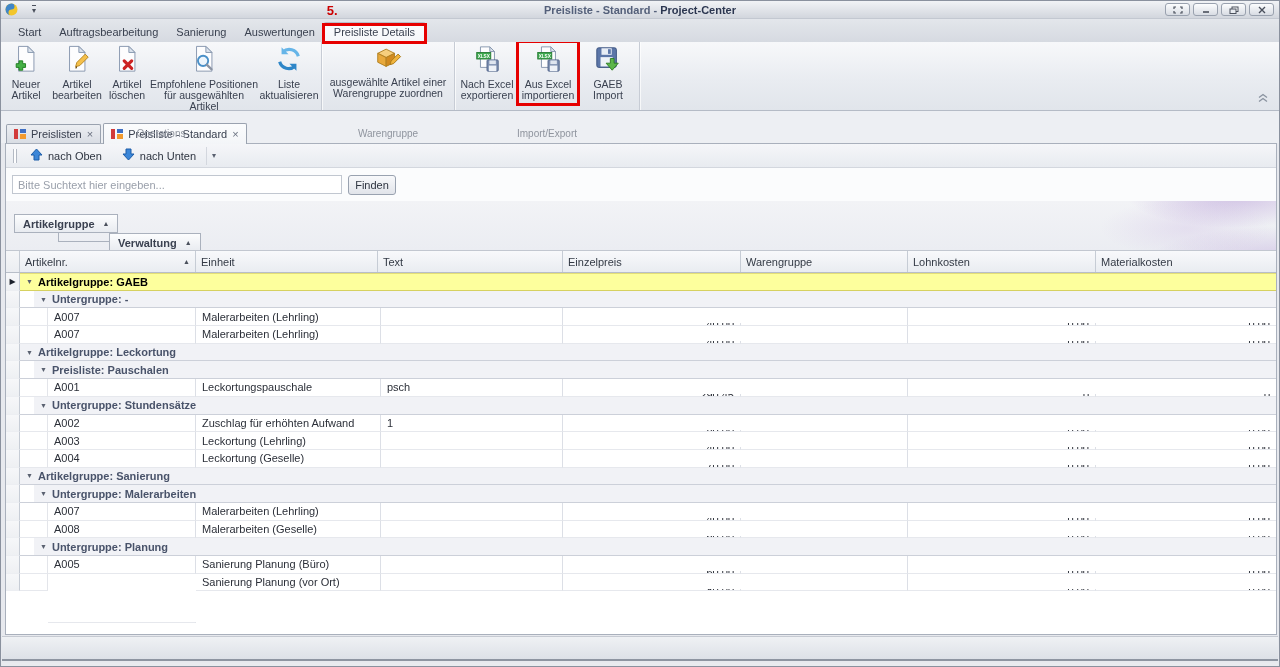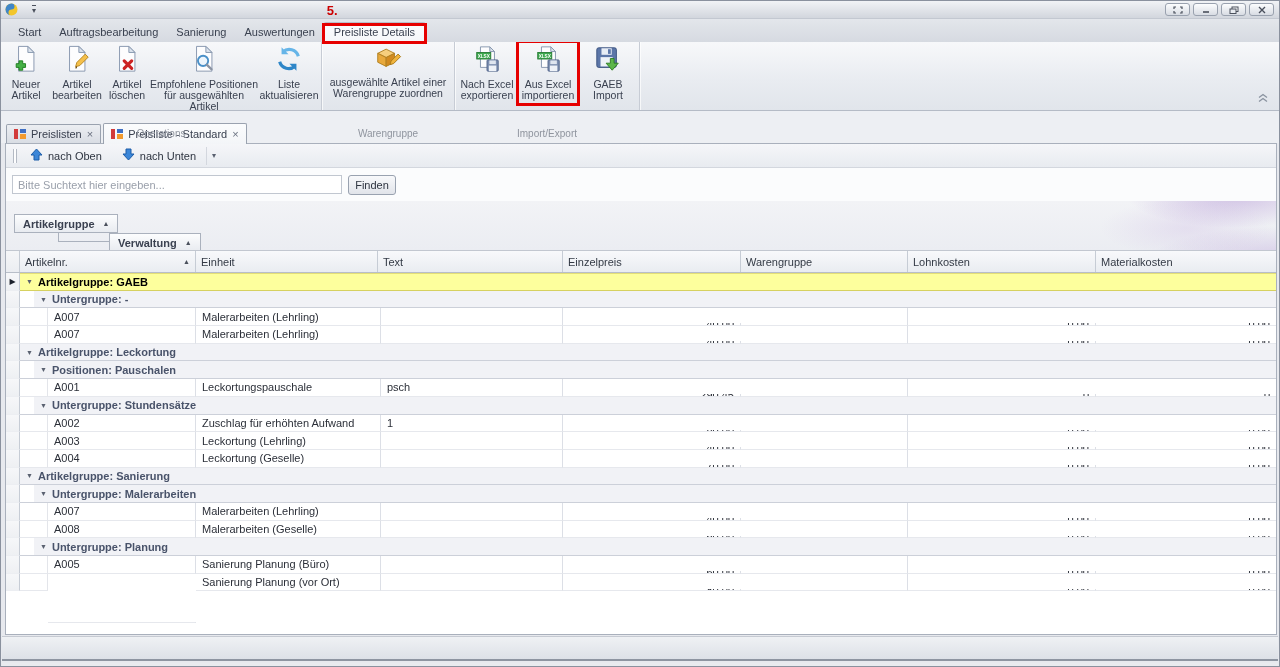--- a/index.html
+++ b/index.html
@@ -101,20 +101,21 @@
 <div class="window">
 
   <div class="titlebar">
     <span class="app-icon">
       <svg width="13" height="13" viewBox="0 0 13 13">
           <circle cx="6.5" cy="6.5" r="6" fill="#f2c62c"></circle>
           <path d="M6.5 .5a6 6 0 0 0 0 12 a3 3 0 0 1 0-6 a3 3 0 0 0 0-6z" fill="#3f86c8"></path>
         </svg>
     </span>
     <span class="qat-arrow">▾</span>
+    <div class="title"><span>Preisliste - Standard - </span><span class="app">Project-Center</span></div>
     <div class="win-buttons">
       <div class="win-btn">
         <svg width="10" height="8" viewBox="0 0 10 8">
             <path d="M1 3V1h2M7 1h2v2M9 5v2H7M3 7H1V5" fill="none" stroke="#4a505c" stroke-width="1.2"></path>
           </svg>
       </div>
       <div class="win-btn">
         <svg width="10" height="8" viewBox="0 0 10 8">
             <path d="M2 6h6" stroke="#4a505c" stroke-width="1.6"></path>
           </svg>
@@ -387,21 +388,21 @@
           <div class="gcontent">
             <span class="tri">▼</span>
             <span>Artikelgruppe: Leckortung</span>
           </div>
         </div>
         <div class="grow group2">
           <div class="ind"></div>
           <div class="g2ind"></div>
           <div class="gcontent">
             <span class="tri">▼</span>
-            <span>Positionen: Pauschalen</span>
+            <span>Preisliste: Pauschalen</span>
           </div>
         </div>
         <div class="grow data">
           <div class="ind"></div>
           <div class="dind"></div>
           <div class="dcell" style="width: 148px; flex: 0 0 auto;">A001</div>
           <div class="dcell" style="width: 185px; flex: 0 0 auto;">Leckortungspauschale</div>
           <div class="dcell" style="width: 182px; flex: 0 0 auto;">psch</div>
           <div class="dcell num" style="width: 178px; flex: 0 0 auto;">290,45</div>
           <div class="dcell" style="width: 167px; flex: 0 0 auto;"></div>

